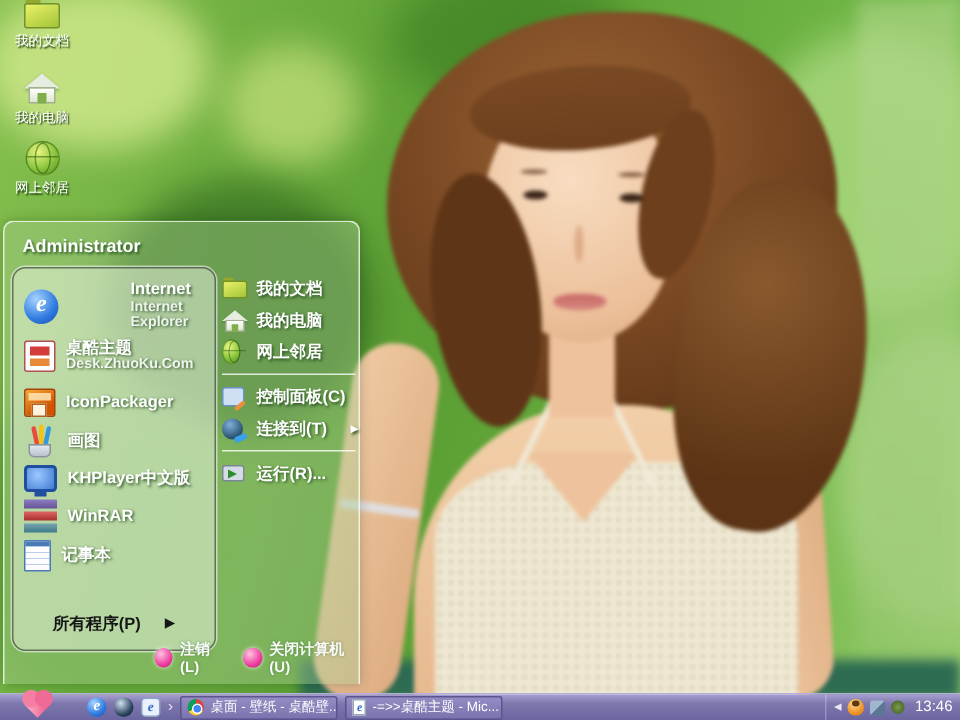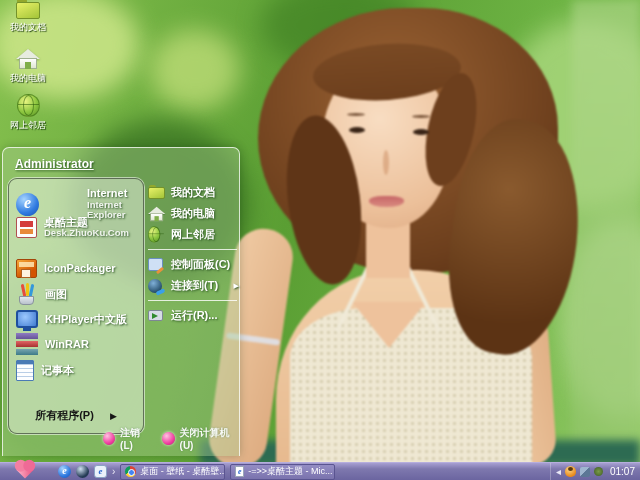--- a/index.html
+++ b/index.html
@@ -158,30 +158,30 @@
 
   .ic-pink{width:13px;height:13px;border-radius:50%;
     background:radial-gradient(circle at 35% 30%,#ffc3e1,#ef3fa0 60%,#bd1778);
     box-shadow:0 0 3px rgba(255,255,255,.8);}
 
   
   #start-menu{position:absolute;left:2px;top:147px;width:236px;height:308px;
     background:rgba(168,202,142,.42);border:1px solid rgba(255,255,255,.75);border-bottom:none;
     border-radius:7px 7px 0 0;box-shadow:0 0 8px rgba(0,40,0,.25);}
   #sm-user{position:absolute;left:12px;top:9px;font-weight:bold;font-size:12px;color:#fff;
-    text-shadow:1px 1px 2px rgba(25,70,20,.9);text-decoration:underline;}
+    text-shadow:1px 1px 2px rgba(25,70,20,.9);}
   #sm-left{position:absolute;left:5px;top:30px;width:136px;height:256px;
     background:rgba(252,255,248,.45);border:1px solid rgba(60,70,58,.7);
     box-shadow:0 0 0 1px rgba(255,255,255,.55);border-radius:9px;box-sizing:border-box;}
   .lrow{position:absolute;left:7px;right:3px;display:flex;align-items:center;gap:7px;}
   .lrow .art{flex:0 0 auto;}
   .lrow .txt{color:#fff;font-weight:bold;font-size:11px;line-height:1.12;
     text-shadow:1px 1px 2px rgba(30,70,25,.85);}
   .lrow .sub{display:block;font-size:9.5px;color:rgba(255,255,255,.88);}
-  #lr0{top:10px;height:30px;gap:48px;} #lr1{top:33px;height:30px;} #lr2{top:77px;height:24px;}
+  #lr0{top:10px;height:30px;gap:48px;} #lr1{top:43px;height:30px;} #lr2{top:77px;height:24px;}
   #lr3{top:103px;height:24px;font-family:Liberation Serif, serif;} #lr4{top:128px;height:24px;} #lr5{top:153px;height:24px;text-align:right;}
   #lr6{top:179px;height:24px;}
   .allprog{position:absolute;left:0;right:0;bottom:10px;display:flex;align-items:center;
     justify-content:center;gap:16px;color:#161616;font-weight:bold;font-size:11px;}
   .allprog .arr{font-size:9px;}
 
   #sm-right{position:absolute;left:145px;top:34px;width:89px;}
   .rrow{position:relative;display:flex;align-items:center;gap:6px;height:21px;
     color:#fff;font-weight:bold;font-size:11px;text-shadow:1px 1px 2px rgba(30,70,25,.85);}
   .rrow .art{flex:0 0 auto;width:17px;display:flex;justify-content:flex-start;}
@@ -400,17 +400,17 @@
     </div>
     <div class="task">
       <span class="ic-iedoc">e</span>
       <span>-=&gt;&gt;桌酷主题 - Mic...</span>
     </div>
     <div id="tray">
       <span class="chev">◂</span>
       <span class="ic-qq"></span>
       <span class="ic-shield"></span>
       <span class="ic-update"></span>
-      <span id="clock">01:07</span>
+      <span id="clock">13:46</span>
     </div>
   </div>
 
 </div>
 
 </body></html>

